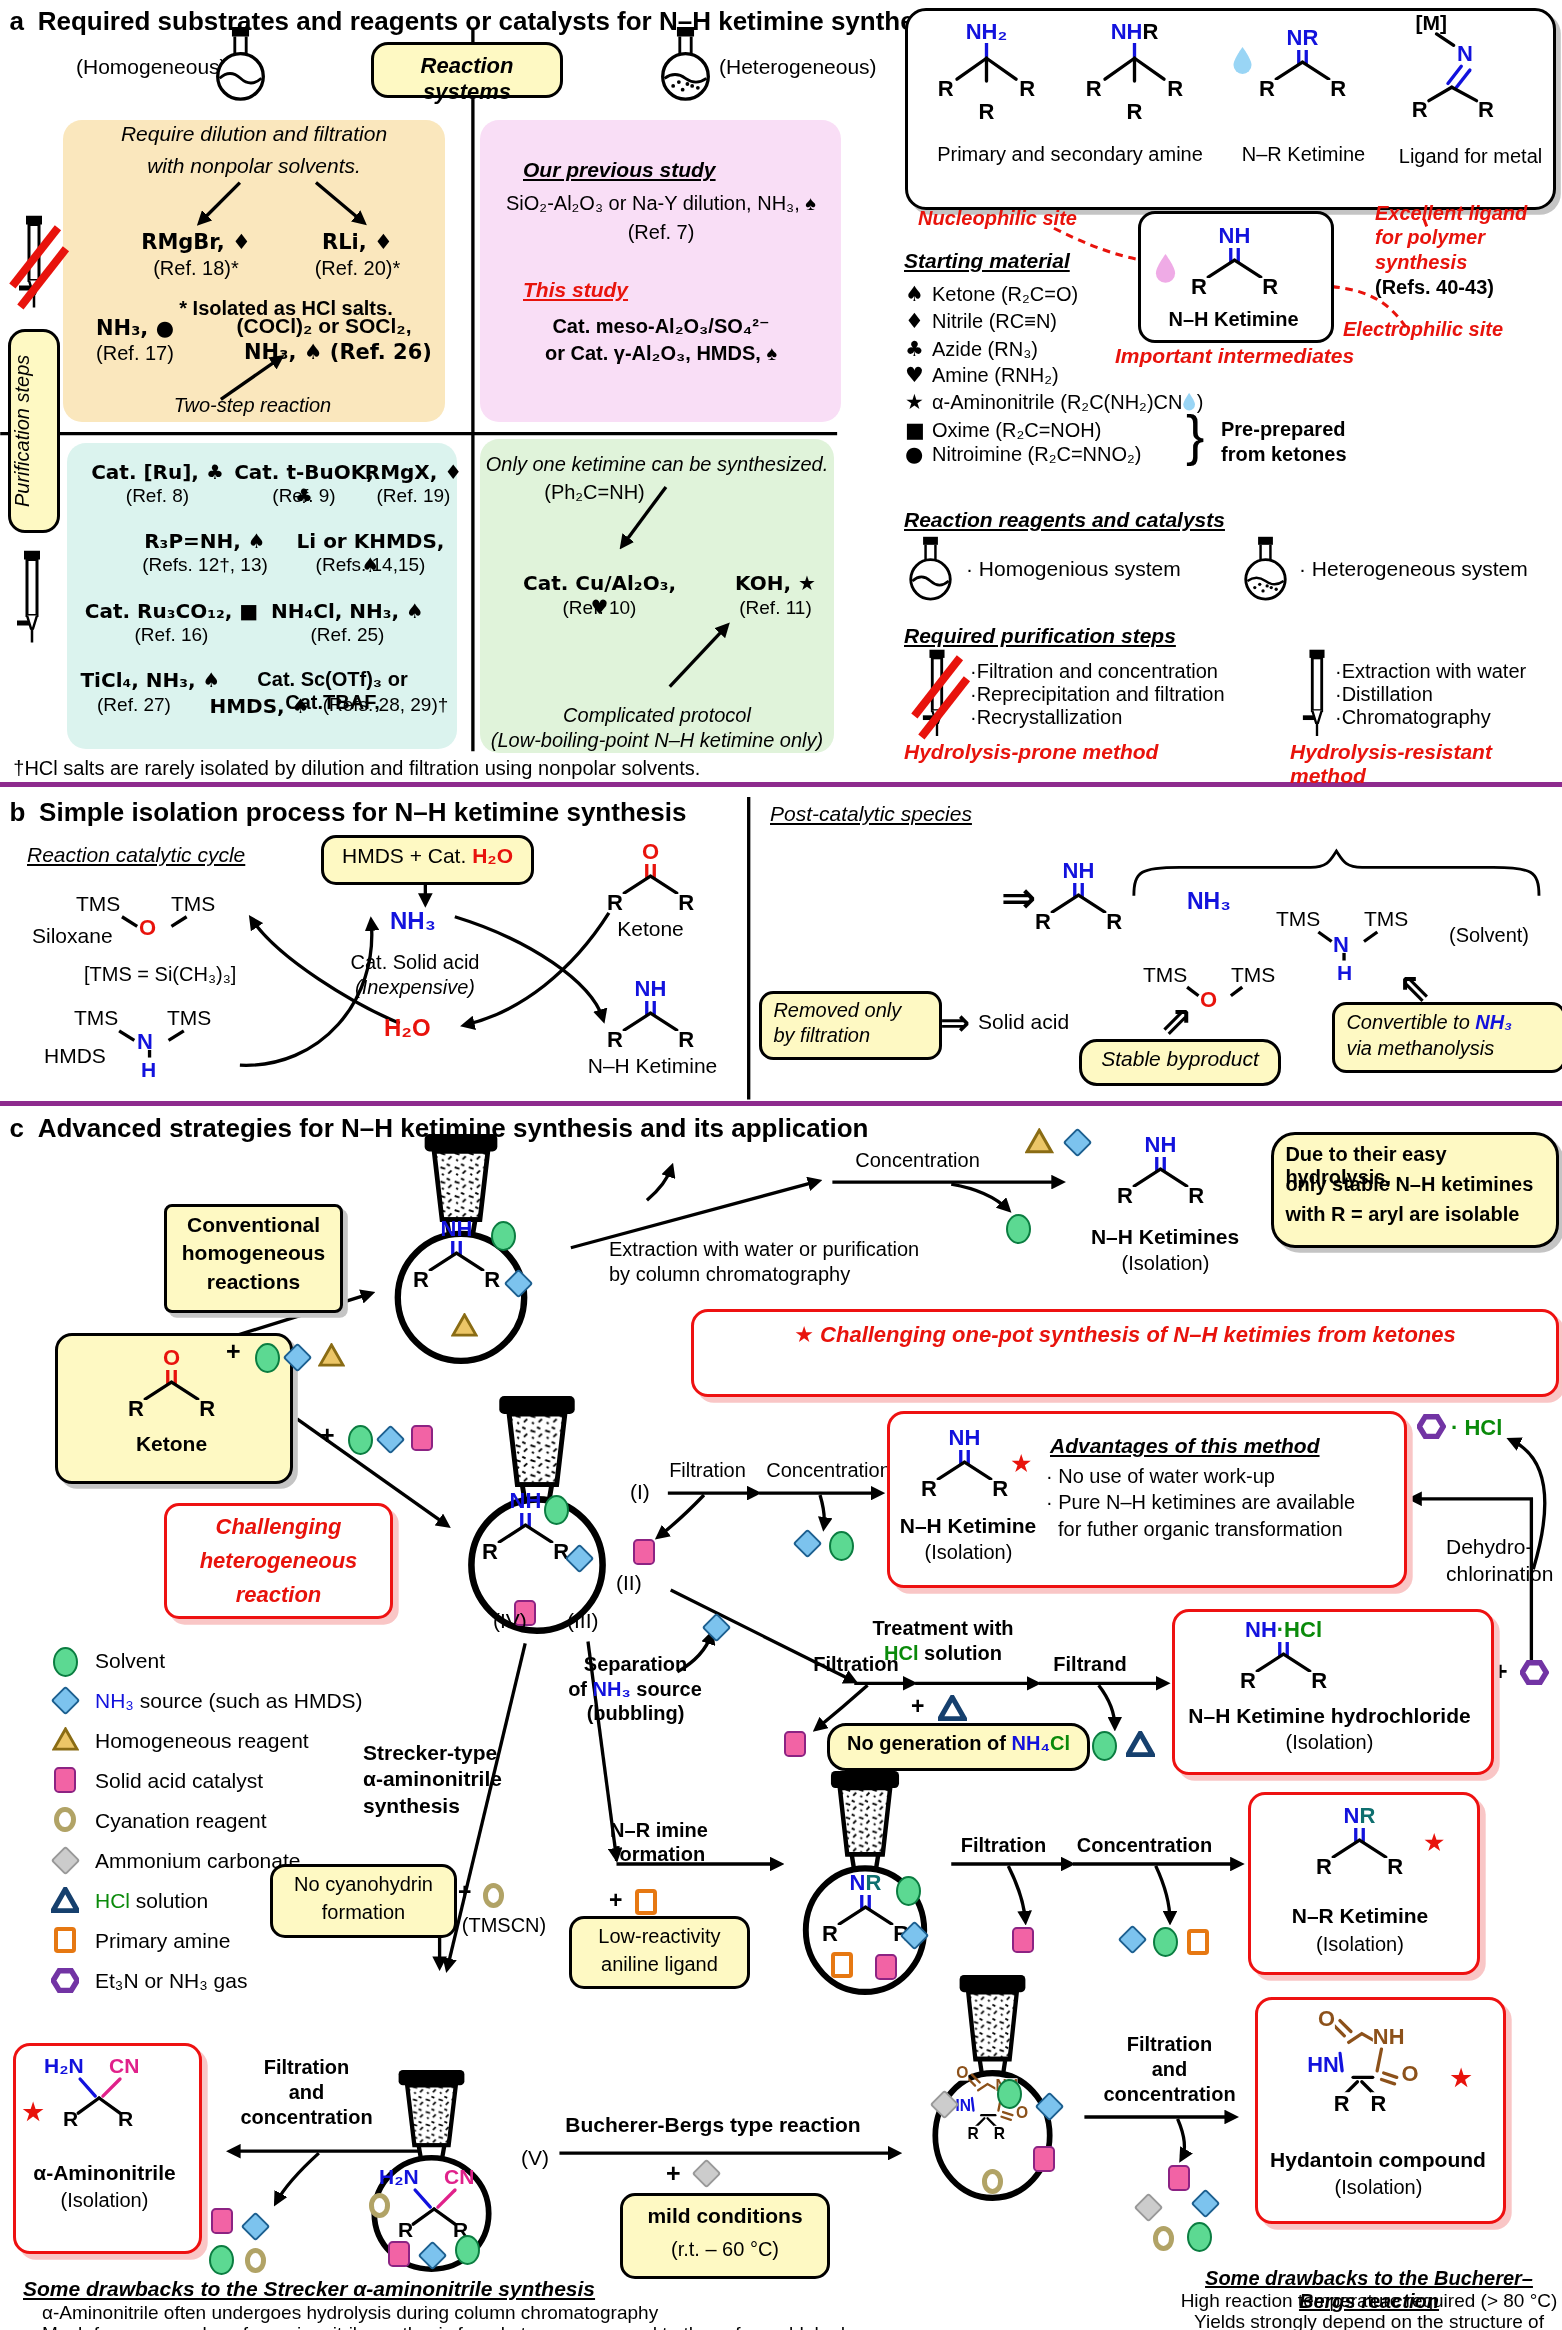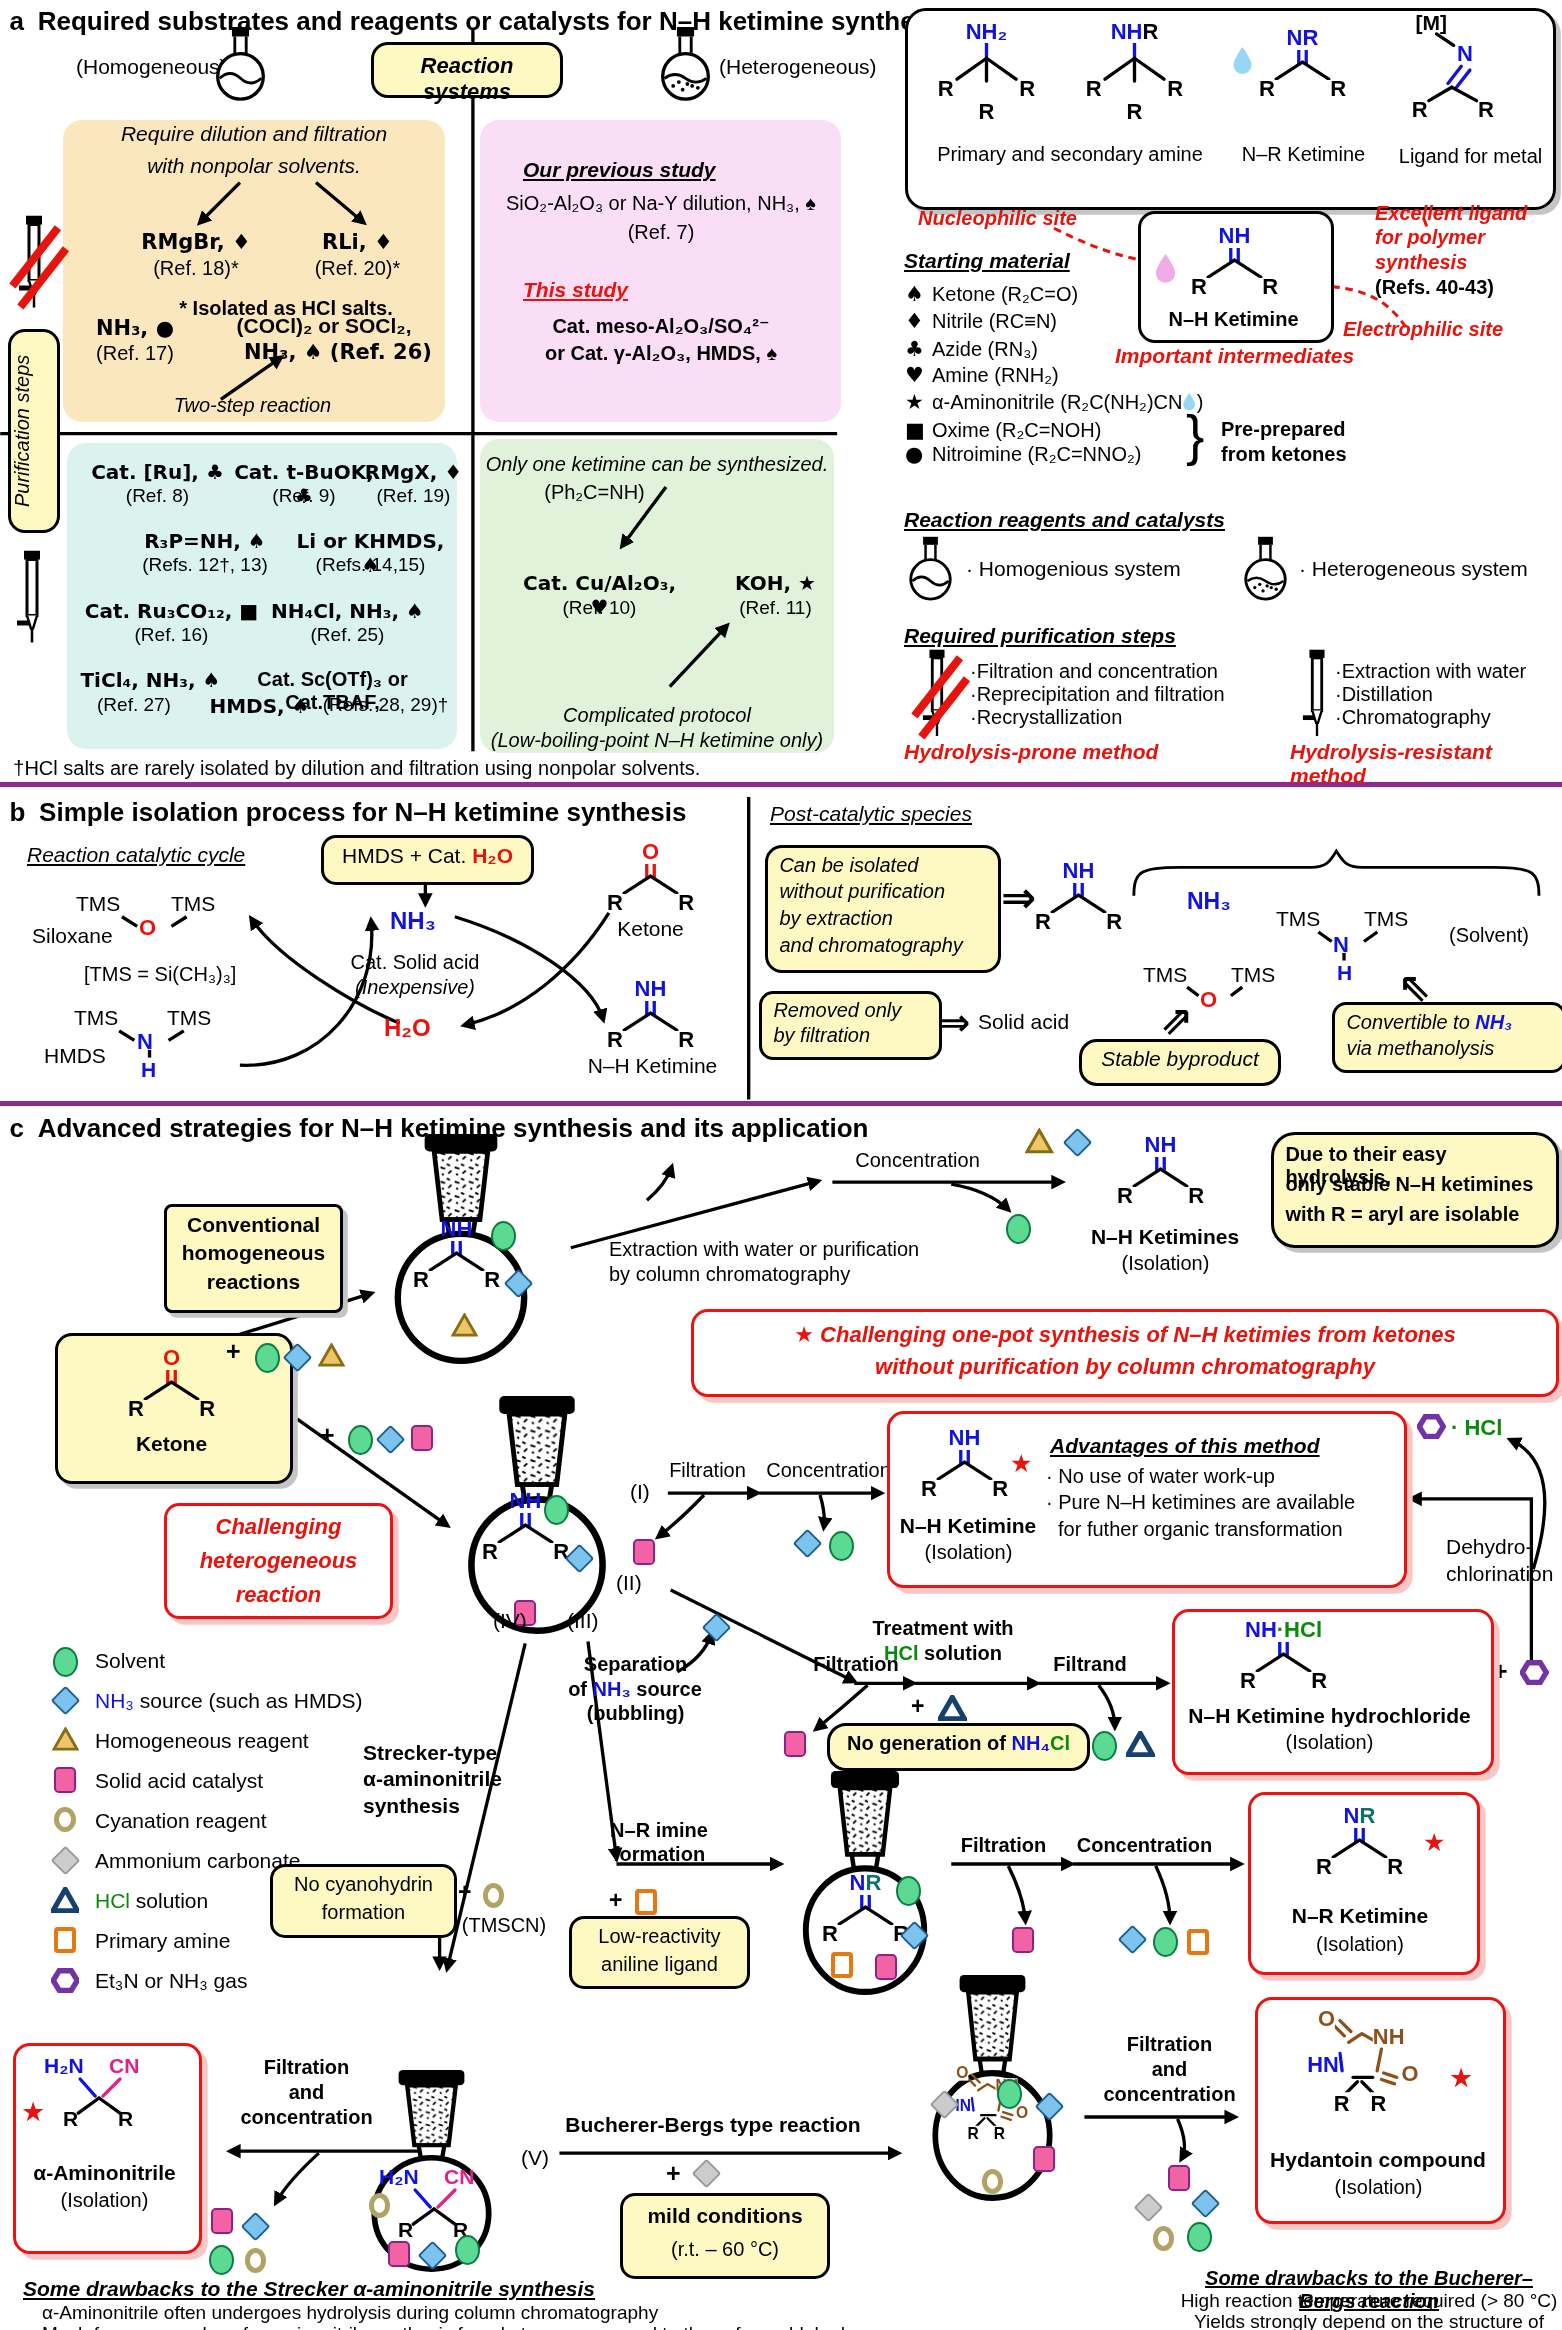--- a/index.html
+++ b/index.html
@@ -448,26 +448,20 @@
           <line class="dbl" x1="52" y1="0" x2="52" y2="14"></line>
           <line x1="48" y1="13" x2="20" y2="31"></line>
           <line x1="48" y1="13" x2="76" y2="31"></line>
         </svg>
     <span class="rl">R</span>
         <span class="rr">R</span>
   </div>
   <div class="ab c f22" style="left:574px;top:1054px;width:157px">N–H Ketimine</div>
 
   <div class="ab u i f22" style="left:770px;top:802px">Post-catalytic species</div>
-  <div class="ab rbox" style="left:765px;top:845px;width:230px;height:122px;border-radius:17px">
-    <div class="i f21" style="position:absolute;left:11.4px;top:5.7px">Can be isolated</div>
-    <div class="i f21" style="position:absolute;left:11.4px;top:32px">without purification</div>
-    <div class="i f21" style="position:absolute;left:11.4px;top:59px">by extraction</div>
-    <div class="i f21" style="position:absolute;left:11.4px;top:86px">and chromatography</div>
-  </div>
   <span class="ab b" style="left:1001px;top:873px;font-size:42px">⇒</span>
   <div class="struct blue-bond" style="left:1033px;top:858px">
     <span class="stop blue">NH</span>
     <svg class="bonds" viewBox="0 0 96 32">
           <line class="dbl" x1="44" y1="0" x2="44" y2="14"></line>
           <line class="dbl" x1="52" y1="0" x2="52" y2="14"></line>
           <line x1="48" y1="13" x2="20" y2="31"></line>
           <line x1="48" y1="13" x2="76" y2="31"></line>
         </svg>
     <span class="rl">R</span>
@@ -573,21 +567,20 @@
   <div class="ab c b f22" style="left:1065px;top:1225px;width:200px">N–H Ketimines</div>
   <div class="ab c f21" style="left:1094px;top:1252px;width:143px">(Isolation)</div>
   <div class="ab rbox rbox-sh" style="left:1271px;top:1132px;width:282px;height:110px;border-radius:24px">
     <div class="b f21" style="position:absolute;left:11.4px;top:7.6px">Due to their easy hydrolysis,</div>
     <div class="b f21" style="position:absolute;left:11.4px;top:38px">only stable N–H ketimines</div>
     <div class="b f21" style="position:absolute;left:11.4px;top:68px">with R = aryl are isolable</div>
   </div>
 
   <div class="ab redbox redbox-sh" style="left:691px;top:1309px;width:862px;height:82px;border-radius:17px">
     <div class="c b i f23 red" style="position:absolute;left:0;right:0;top:9.5px">★ Challenging one-pot synthesis of N–H ketimies from ketones</div>
-    <div class="c b i f23 red" style="position:absolute;left:0;right:0;top:42px">without purification by column chromatography</div>
   </div>
 
   <span class="ab b f26" style="left:320px;top:1421px">+</span>
   <span class="ab ell" style="left:348px;top:1425px"></span>
   <span class="ab dia" style="left:380px;top:1429px"></span>
   <span class="ab sq" style="left:411px;top:1425px"></span>
   <div class="ab redbox redbox-sh" style="left:164px;top:1503px;width:223px;height:110px;border-radius:15px">
     <div class="c b i f23 red" style="position:absolute;left:0;right:0;top:7.6px">Challenging</div>
     <div class="c b i f23 red" style="position:absolute;left:0;right:0;top:42px">heterogeneous</div>
     <div class="c b i f23 red" style="position:absolute;left:0;right:0;top:76px">reaction</div>

